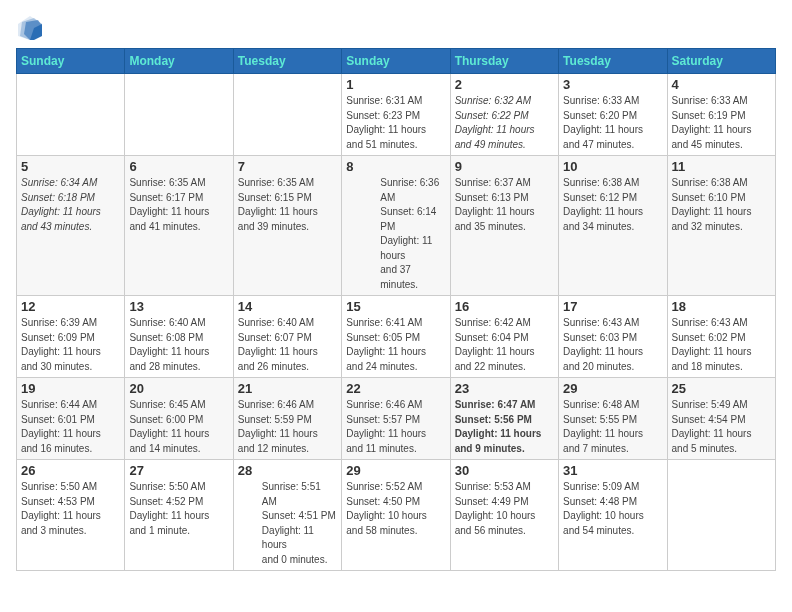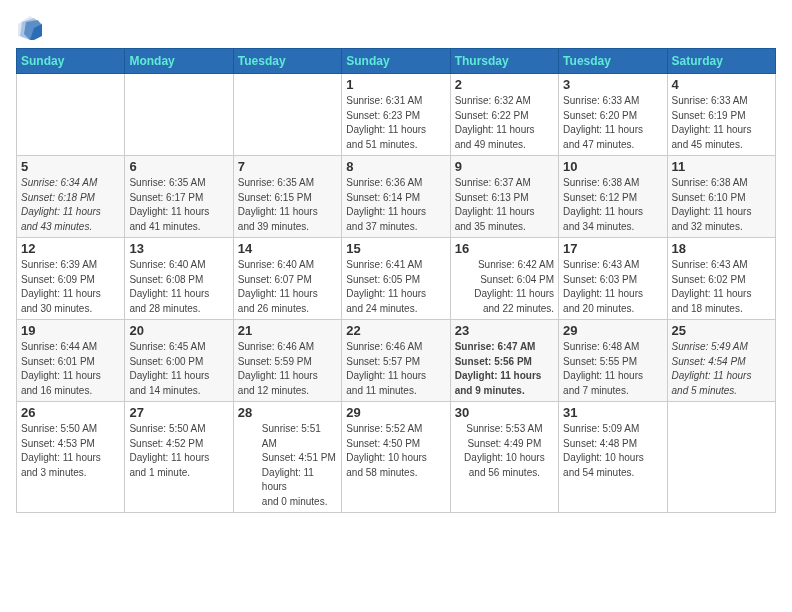--- a/index.html
+++ b/index.html
@@ -145,21 +145,21 @@
           <td class="empty-cell"></td>
           <td>
             <span class="day-number">1</span>
             <div class="day-info" style="white-space: pre-line;">Sunrise: 6:31 AM
 Sunset: 6:23 PM
 Daylight: 11 hours
 and 51 minutes.</div>
           </td>
           <td>
             <span class="day-number">2</span>
-            <div class="day-info" style="white-space: pre-line;">Sunrise: 6:32 AM
+            <div class="day-info" style="white-space: pre-line; font-style: italic;">Sunrise: 6:32 AM
 Sunset: 6:22 PM
 Daylight: 11 hours
 and 49 minutes.</div>
           </td>
           <td>
             <span class="day-number">3</span>
             <div class="day-info" style="white-space: pre-line;">Sunrise: 6:33 AM
 Sunset: 6:20 PM
 Daylight: 11 hours
 and 47 minutes.</div>
@@ -189,21 +189,21 @@
           </td>
           <td>
             <span class="day-number">7</span>
             <div class="day-info" style="white-space: pre-line;">Sunrise: 6:35 AM
 Sunset: 6:15 PM
 Daylight: 11 hours
 and 39 minutes.</div>
           </td>
           <td>
             <span class="day-number">8</span>
-            <div class="day-info" style="white-space: pre-line;">Sunrise: 6:36 AM
+            <div class="day-info" style="white-space: pre-line; margin-left: 34px;">Sunrise: 6:36 AM
 Sunset: 6:14 PM
 Daylight: 11 hours
 and 37 minutes.</div>
           </td>
           <td>
             <span class="day-number">9</span>
             <div class="day-info" style="white-space: pre-line;">Sunrise: 6:37 AM
 Sunset: 6:13 PM
 Daylight: 11 hours
 and 35 minutes.</div>
@@ -247,21 +247,21 @@
           </td>
           <td>
             <span class="day-number">15</span>
             <div class="day-info" style="white-space: pre-line;">Sunrise: 6:41 AM
 Sunset: 6:05 PM
 Daylight: 11 hours
 and 24 minutes.</div>
           </td>
           <td>
             <span class="day-number">16</span>
-            <div class="day-info" style="white-space: pre-line; text-align: right;">Sunrise: 6:42 AM
+            <div class="day-info" style="white-space: pre-line;">Sunrise: 6:42 AM
 Sunset: 6:04 PM
 Daylight: 11 hours
 and 22 minutes.</div>
           </td>
           <td>
             <span class="day-number">17</span>
             <div class="day-info" style="white-space: pre-line;">Sunrise: 6:43 AM
 Sunset: 6:03 PM
 Daylight: 11 hours
 and 20 minutes.</div>
@@ -312,21 +312,21 @@
           </td>
           <td>
             <span class="day-number">29</span>
             <div class="day-info" style="white-space: pre-line;">Sunrise: 6:48 AM
 Sunset: 5:55 PM
 Daylight: 11 hours
 and 7 minutes.</div>
           </td>
           <td>
             <span class="day-number">25</span>
-            <div class="day-info" style="white-space: pre-line; font-style: italic;">Sunrise: 5:49 AM
+            <div class="day-info" style="white-space: pre-line;">Sunrise: 5:49 AM
 Sunset: 4:54 PM
 Daylight: 11 hours
 and 5 minutes.</div>
           </td>
         </tr>
         <tr>
           <td>
             <span class="day-number">26</span>
             <div class="day-info" style="white-space: pre-line;">Sunrise: 5:50 AM
 Sunset: 4:53 PM
@@ -349,21 +349,21 @@
           </td>
           <td>
             <span class="day-number">29</span>
             <div class="day-info" style="white-space: pre-line;">Sunrise: 5:52 AM
 Sunset: 4:50 PM
 Daylight: 10 hours
 and 58 minutes.</div>
           </td>
           <td>
             <span class="day-number">30</span>
-            <div class="day-info" style="white-space: pre-line; text-align: center;">Sunrise: 5:53 AM
+            <div class="day-info" style="white-space: pre-line;">Sunrise: 5:53 AM
 Sunset: 4:49 PM
 Daylight: 10 hours
 and 56 minutes.</div>
           </td>
           <td>
             <span class="day-number">31</span>
             <div class="day-info" style="white-space: pre-line;">Sunrise: 5:09 AM
 Sunset: 4:48 PM
 Daylight: 10 hours
 and 54 minutes.</div>

